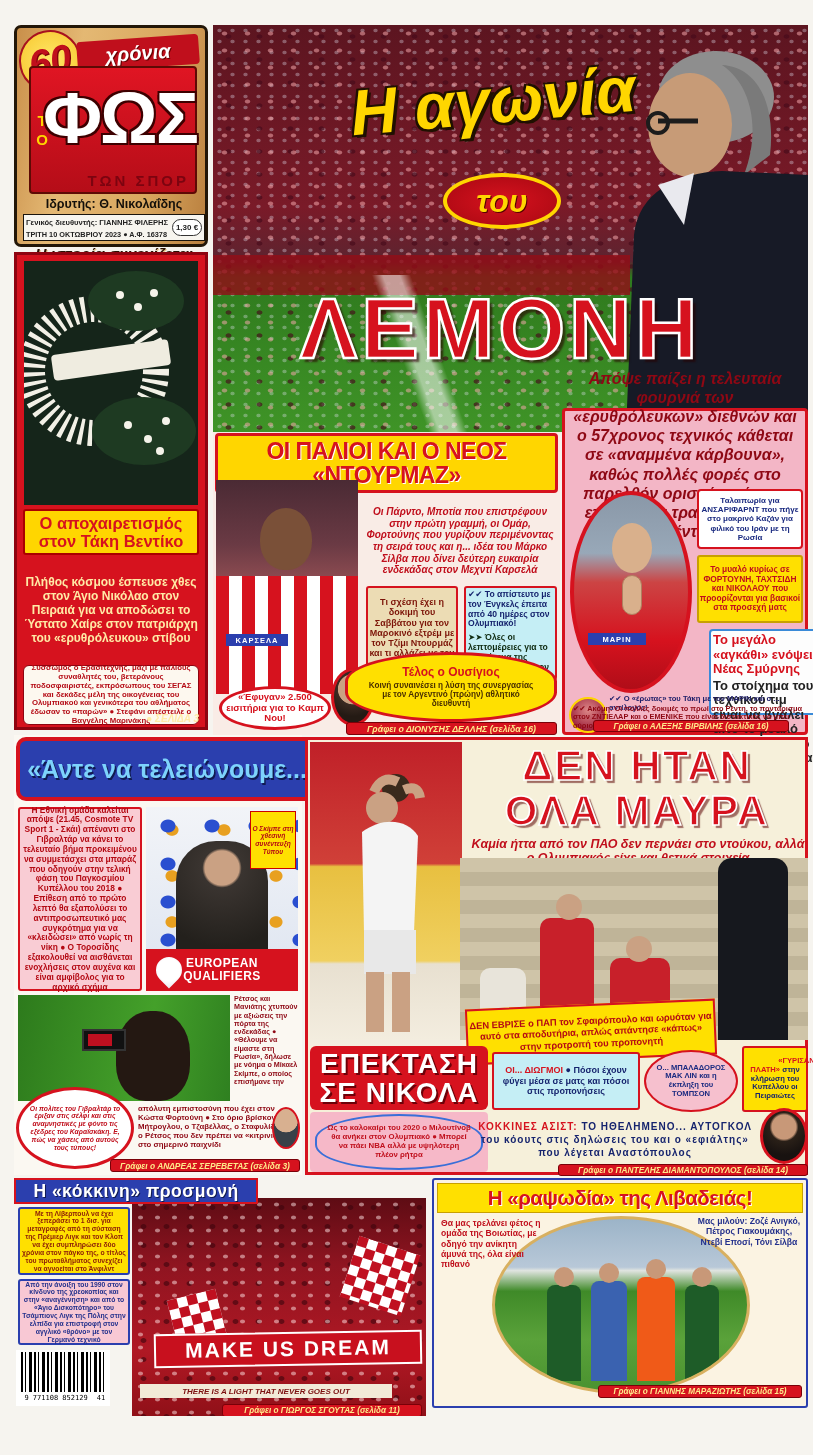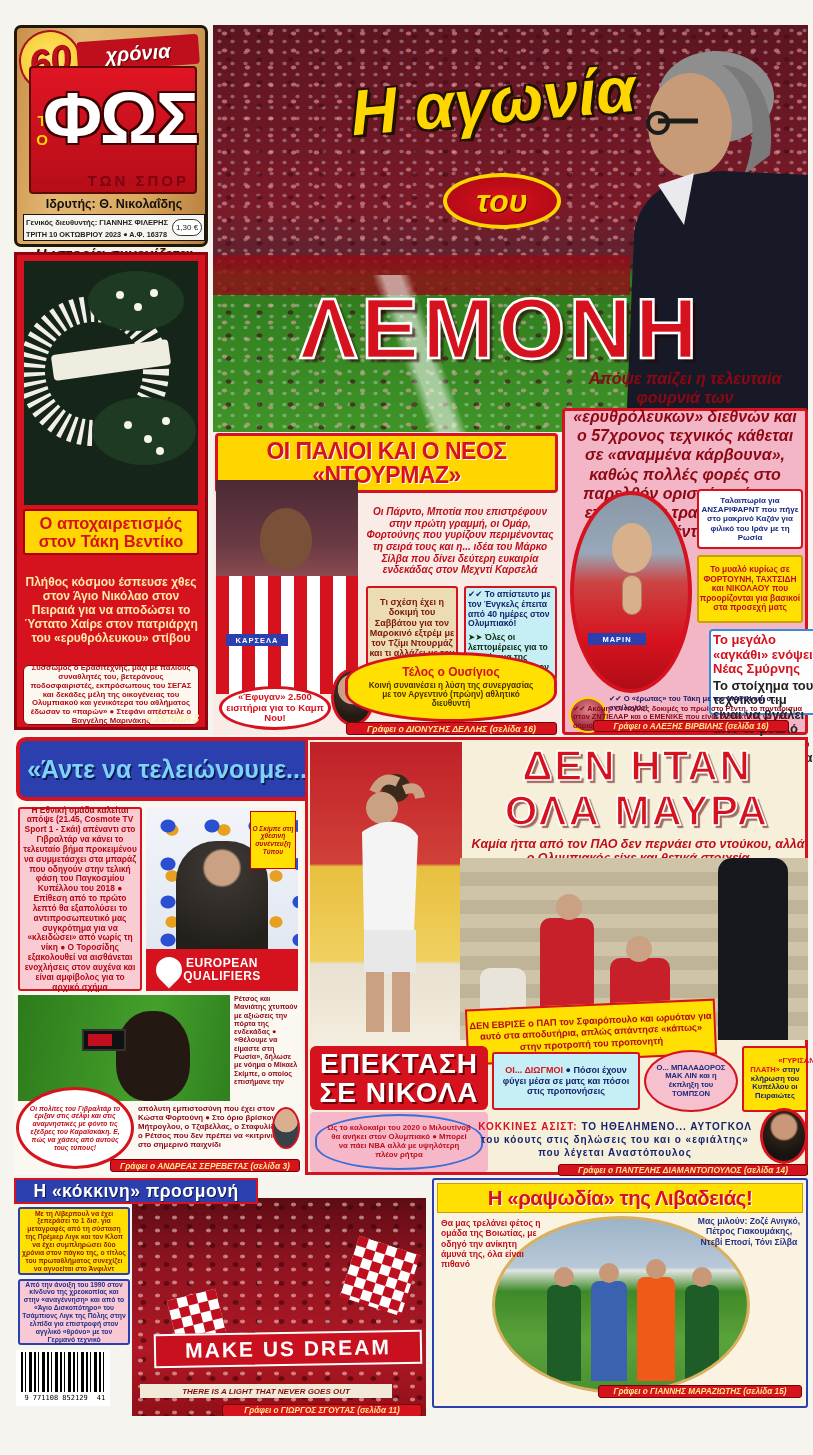--- a/index.html
+++ b/index.html
@@ -13,21 +13,21 @@
   #mh-badge60{left:2px;top:2px;width:62px;height:62px;border-radius:50%;background:radial-gradient(#ffe868,#f7c62e);border:2px solid #a8121e;color:#c00f1c;font-size:38px;font-weight:bold;font-style:italic;transform:rotate(-12deg);text-shadow:1px 1px 0 #7d0008;}
   #mh-xronia{left:60px;top:10px;width:122px;height:30px;background:#c00f1c;border-radius:4px;color:#fff;font-weight:bold;font-style:italic;font-size:20px;transform:rotate(-4deg);text-shadow:1px 1px 0 #600;}
   #mh-redbox{left:12px;top:38px;width:168px;height:128px;background:linear-gradient(#e01523,#b50d18);border:2px solid #5e0a05;border-radius:4px;}
   #mh-to{left:3px;top:28px;width:16px;height:70px;color:#ffd600;font-weight:bold;font-size:15px;writing-mode:vertical-rl;text-orientation:upright;letter-spacing:2px;}
   #mh-fos{left:14px;top:2px;width:150px;height:96px;color:#fff;font-size:72px;font-weight:bold;letter-spacing:-2px;text-shadow:2px 2px 0 #3d0000,-2px -2px 0 #3d0000,2px -2px 0 #3d0000,-2px 2px 0 #3d0000;}
   #mh-tonspor{left:0;bottom:4px;width:168px;height:16px;color:#7c0410;font-weight:bold;font-size:15px;letter-spacing:3px;justify-content:flex-end;padding-right:10px;}
   #mh-founder{left:6px;top:168px;width:182px;height:16px;color:#14100a;font-weight:bold;font-size:12.5px;}
   #mh-strip{left:6px;top:186px;width:182px;height:27px;background:#f7f5ef;border:1px solid #1a140c;}
   #mh-director{left:2px;top:1px;width:150px;height:12px;color:#222;font-weight:bold;font-size:7.6px;justify-content:flex-start;}
   #mh-dateline{left:2px;top:13px;width:150px;height:12px;color:#222;font-weight:bold;font-size:7.3px;justify-content:flex-start;}
-  #mh-price{right:2px;top:4px;width:30px;height:17px;border:1.5px solid #333;border-radius:9px;font-size:8px;font-weight:normal;color:#222;background:#fff;}
+  #mh-price{right:2px;top:4px;width:30px;height:17px;border:1.5px solid #333;border-radius:9px;font-size:8px;font-weight:bold;color:#222;background:#fff;}
   #mh-tagline{left:6px;top:216px;width:182px;height:20px;color:#2a1104;font-weight:bold;font-style:italic;font-size:15.5px;text-shadow:1px 1px 0 #e8c88c;}
 
   
   #main-photo{left:213px;top:25px;width:595px;height:407px;background:
     radial-gradient(rgba(242,166,170,.55) 2.2px,transparent 3.2px),
     radial-gradient(rgba(70,10,26,.65) 2.4px,transparent 3.4px),
     radial-gradient(rgba(225,225,240,.35) 1.6px,transparent 2.6px),
     linear-gradient(#5c1520 0%,#7a1a28 45%,#5c2430 58%,#2f7a1e 62%,#3f9427 100%);
     background-size:23px 17px,31px 23px,13px 11px,100% 100%;}
   #crowd-banner{left:0;top:230px;width:70%;height:40px;background:rgba(148,12,22,.8);}

